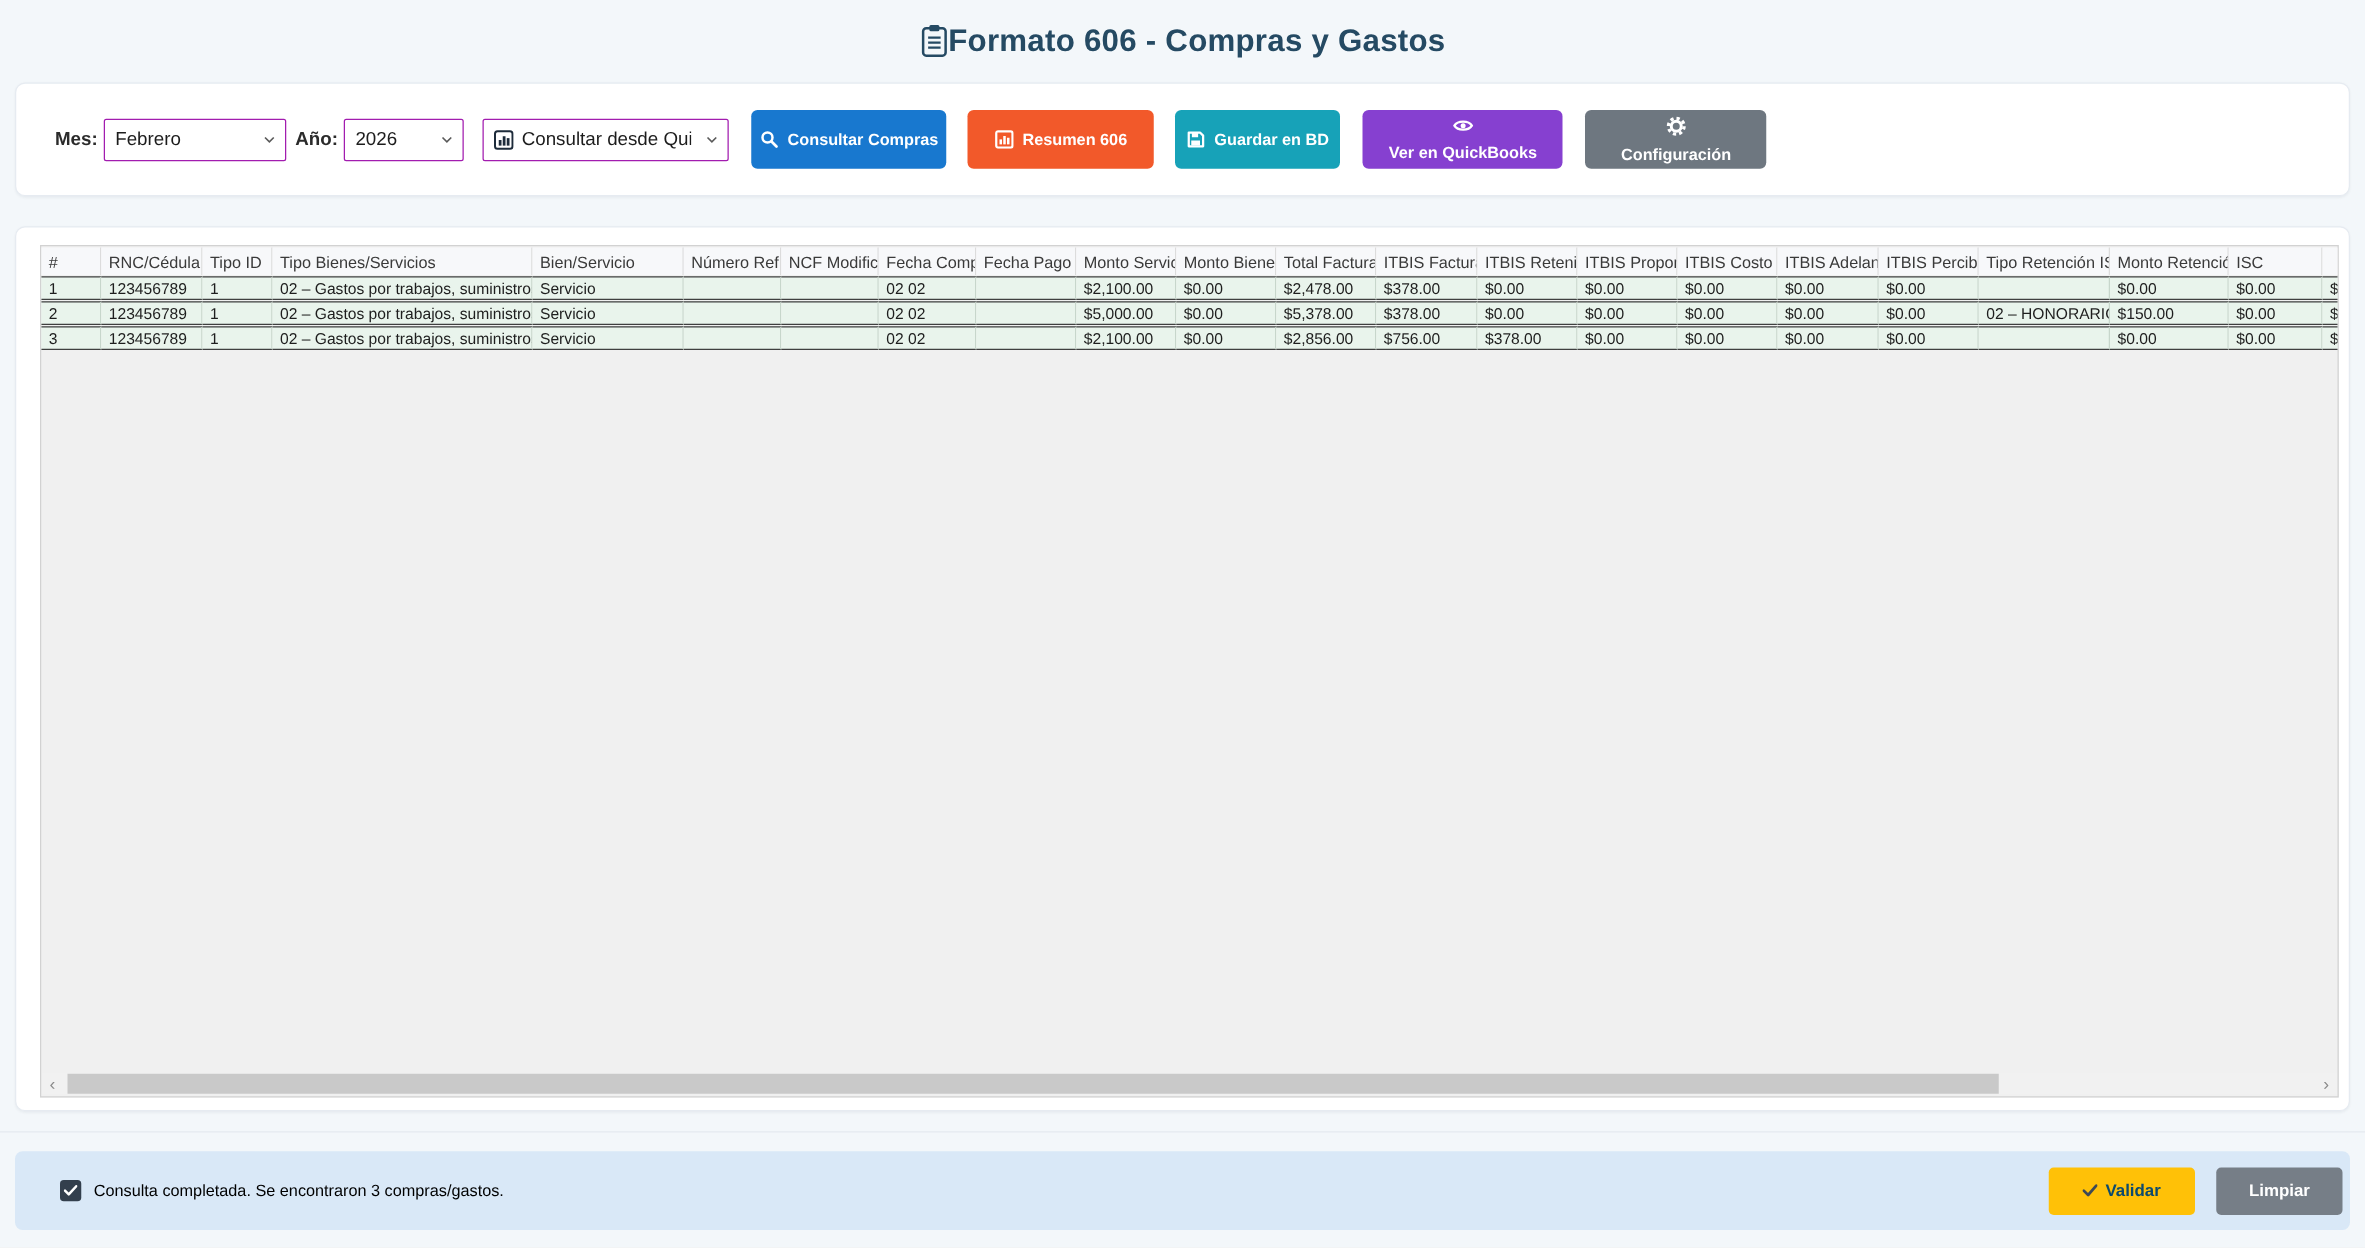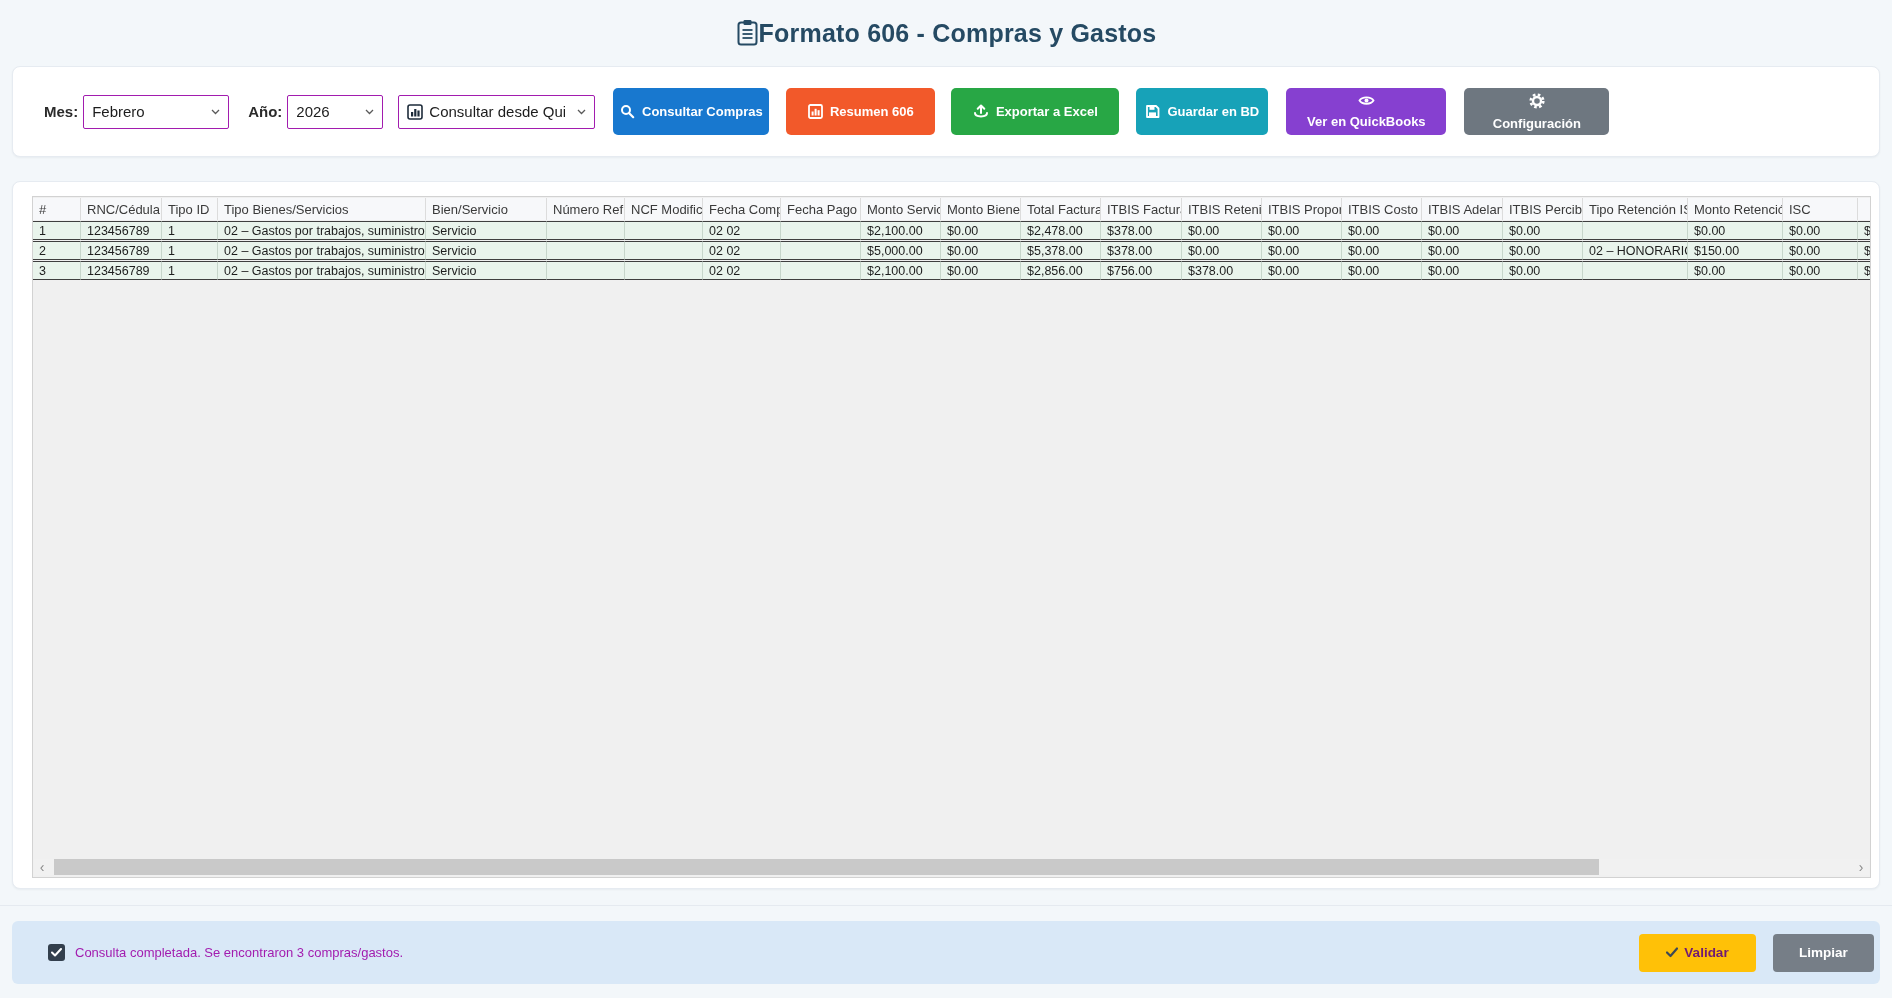--- a/index.html
+++ b/index.html
@@ -28,21 +28,21 @@
   .select {
     height: 34px; background: #fff; border: 1px solid #a21caf; border-radius: 2px;
     display: flex; align-items: center; padding: 0 8px; font-size: 15px; color: #1c1c1c;
     white-space: nowrap; overflow: hidden; cursor: default;
   }
   .select .chev { margin-left: auto; padding-left: 6px; color: #5a5a5a; flex: 0 0 auto; display:flex; }
   .select .val { overflow: hidden; white-space: nowrap; }
   .sel-month { width: 146px; margin-left: 5px; }
   .sel-year  { width: 96px;  margin-left: 5px; }
   .sel-source{ width: 197px; margin-left: 15px; gap: 6px; }
-  .lbl-year  { margin-left: 19px; }
+  .lbl-year  { margin-left: 7px; }
 
   .btn {
     height: 47px; border: none; border-radius: 5px; color: #fff;
     font-family: inherit; font-weight: 700; font-size: 13px;
     display: flex; align-items: center; justify-content: center; gap: 7px;
     white-space: nowrap; overflow: hidden; padding: 0 10px; cursor: pointer; flex: 0 0 auto;
   }
   .btn svg { flex: 0 0 auto; }
   .btn-consult { width: 156px; margin-left: 18px; background: var(--consult-blue,  #1878cf); }
   .btn-resumen { width: 149px; margin-left: 17px; background: var(--resumen-orange,#f2592a); }
@@ -79,23 +79,23 @@
 
   
   .content-divider { margin-top: 16px; border-top: 1px solid #e5eaf0; }
   .footer-bar {
     margin: 15px 12px 0; height: 63px; background: var(--footer-blue, #d9e8f7);
     border-radius: 6px; display: flex; align-items: center; padding: 0 6px 0 36px;
   }
   .checkbox { width: 17px; height: 17px; background: #333f4d; border-radius: 3px;
               display: flex; align-items: center; justify-content: center; margin-right: 10px;
               flex: 0 0 auto; cursor: pointer; }
-  .status-text { font-size: 13px; color: #a21caf; }
+  .status-text { font-size: 13px; color: #000000; }
   .btn-validate { margin-left: auto; width: 117px; height: 38px; border: none; border-radius: 4px;
-                  background: var(--validate-amber, #ffc107); color: #701a75; font-weight: 700;
+                  background: var(--validate-amber, #ffc107); color: #0c4a6e; font-weight: 700;
                   font-size: 13.5px; font-family: inherit; display: flex; align-items: center;
                   justify-content: center; gap: 6px; cursor: pointer; }
   .btn-clear    { margin-left: 17px; width: 101px; height: 38px; border: none; border-radius: 4px;
                   background: var(--clear-gray, #767e87); color: #fff; font-weight: 700;
                   font-size: 13.5px; font-family: inherit; display: flex; align-items: center;
                   justify-content: center; cursor: pointer; }
 </style>
 </head>
 <body>
 
@@ -165,30 +165,20 @@
       <svg width="15" height="15" viewBox="0 0 15 15">
         <rect x="1" y="1" width="13" height="13" rx="1.5" fill="none" stroke="#fff" stroke-width="1.8"></rect>
         <rect x="3.6" y="7.5" width="2" height="4" fill="#fff"></rect>
         <rect x="6.6" y="4.8" width="2" height="6.7" fill="#fff"></rect>
         <rect x="9.6" y="6.2" width="2" height="5.3" fill="#fff"></rect>
       </svg>
     </span>
     <span>Resumen 606</span>
   </button>
 
-  <button class="btn btn-export">
-    <span style="display:flex;">
-      <svg width="16" height="15" viewBox="0 0 16 15">
-        <line x1="8" y1="2" x2="8" y2="9" stroke="#fff" stroke-width="2" stroke-linecap="round"></line>
-        <polyline points="4.7,4.8 8,1.5 11.3,4.8" fill="none" stroke="#fff" stroke-width="2" stroke-linecap="round" stroke-linejoin="round"></polyline>
-        <path d="M2 9 c0 4.5 12 4.5 12 0" fill="none" stroke="#fff" stroke-width="2" stroke-linecap="round"></path>
-      </svg>
-    </span>
-    <span>Exportar a Excel</span>
-  </button>
 
   <button class="btn btn-save">
     <span style="display:flex;">
       <svg width="15" height="15" viewBox="0 0 15 15">
         <path d="M2 2 h9 l2.5 2.5 V13 H2 Z" fill="none" stroke="#fff" stroke-width="1.8" stroke-linejoin="round"></path>
         <rect x="4.5" y="2.4" width="5" height="3.4" fill="#fff"></rect>
         <rect x="4" y="8.4" width="7" height="4" fill="#fff"></rect>
       </svg>
     </span>
     <span>Guardar en BD</span>

